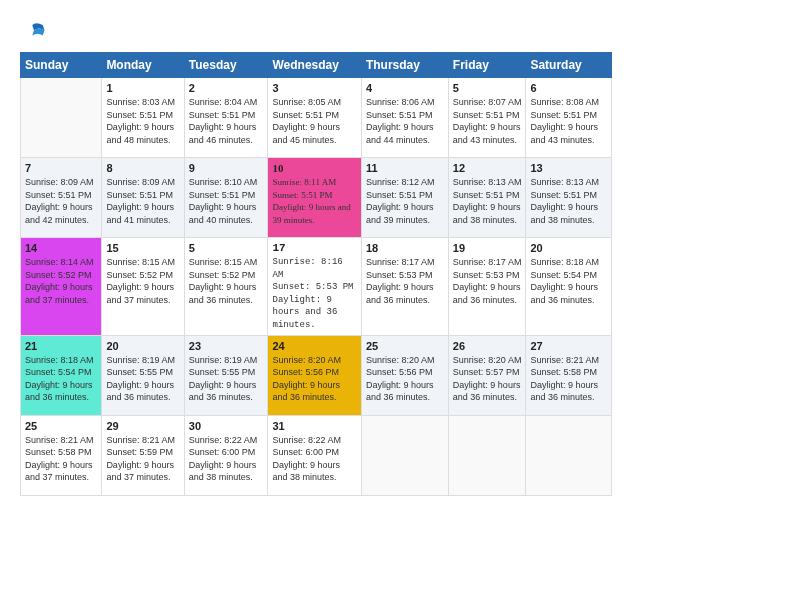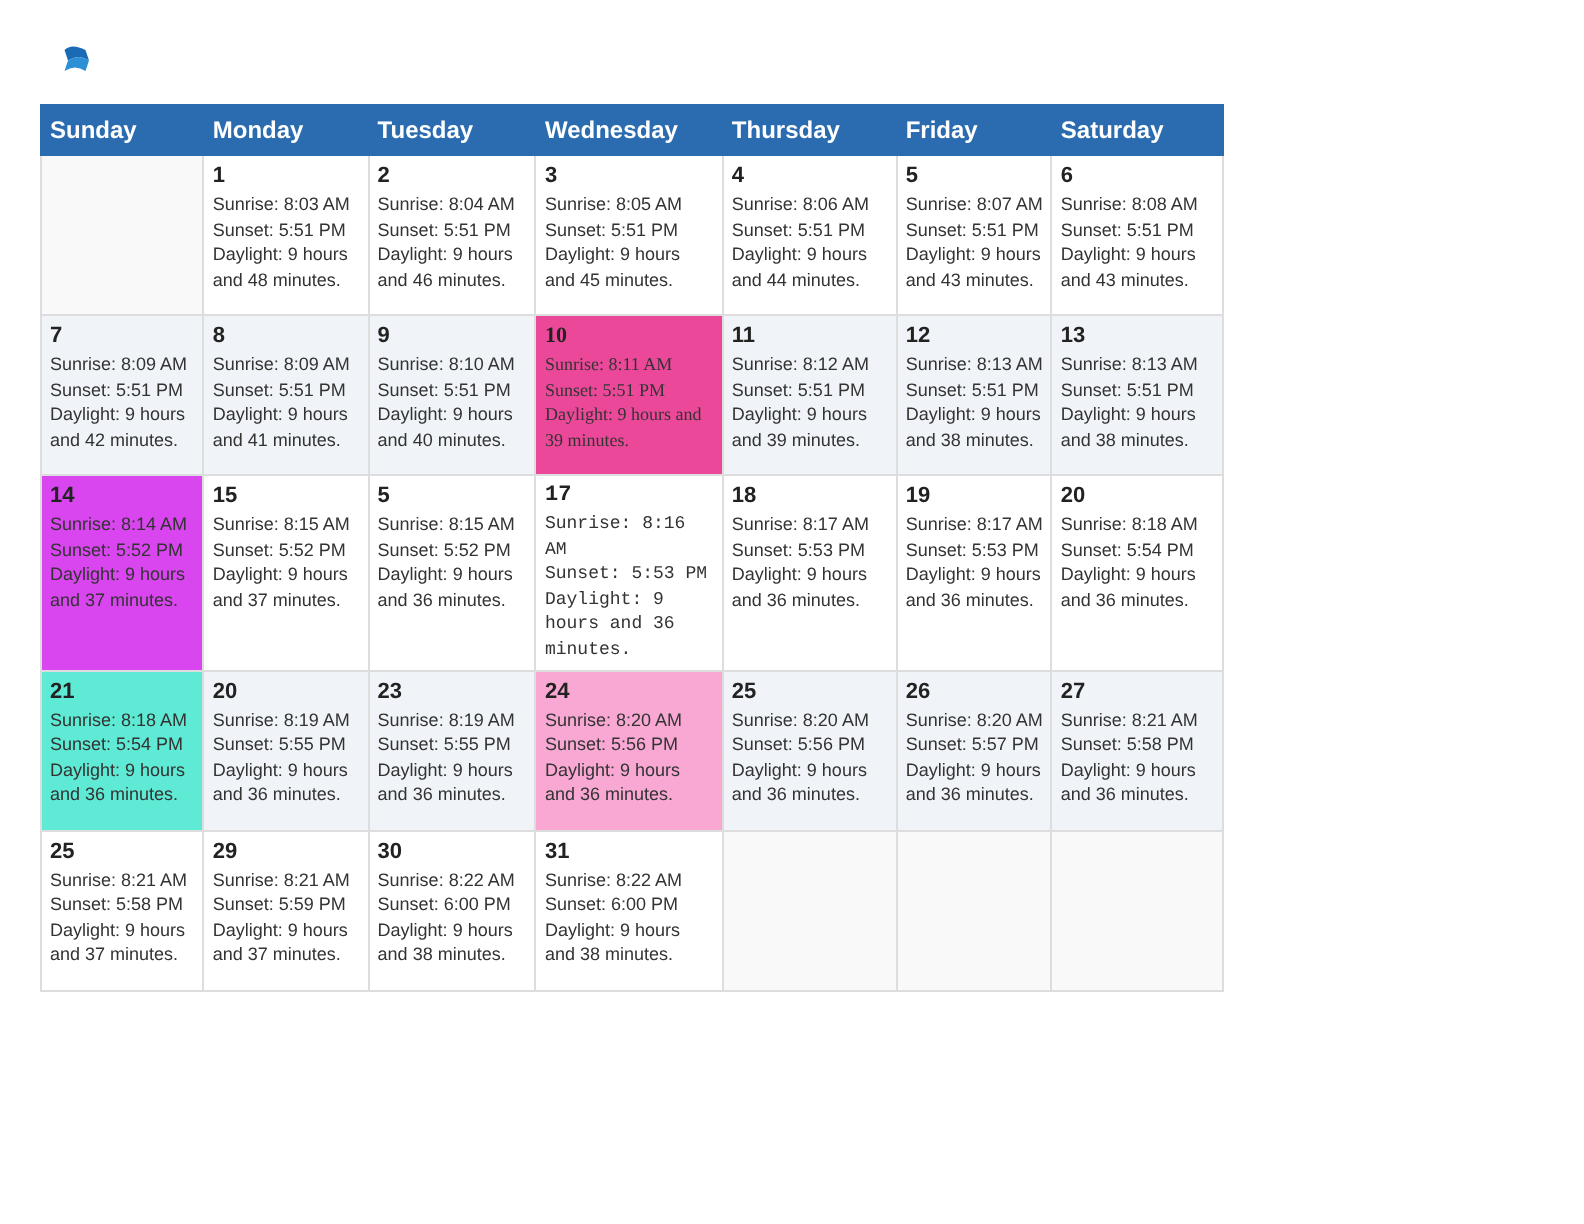--- a/index.html
+++ b/index.html
@@ -315,21 +315,21 @@
         </div>
           </td>
           <td style="background: rgb(240, 244, 248);">
             <div class="day-num">23</div>
         <div class="day-info">
           Sunrise: 8:19 AM<br>
           Sunset: 5:55 PM<br>
           Daylight: 9 hours and 36 minutes.
         </div>
           </td>
-          <td style="background: #f9a8d4;">
+          <td style="background: #eab308;">
             <div class="day-num">24</div>
         <div class="day-info">
           Sunrise: 8:20 AM<br>
           Sunset: 5:56 PM<br>
           Daylight: 9 hours and 36 minutes.
         </div>
           </td>
           <td style="background: rgb(240, 244, 248);">
             <div class="day-num">25</div>
         <div class="day-info">

